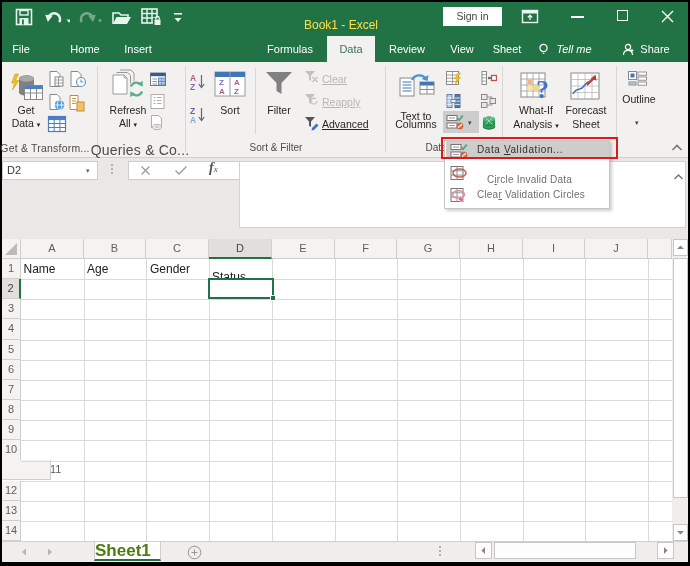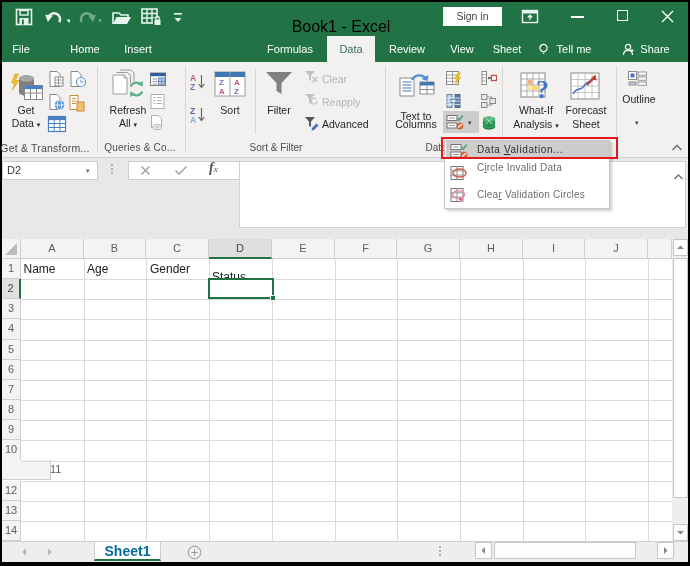--- a/index.html
+++ b/index.html
@@ -9,21 +9,21 @@
   
   #titlebar { left:2px; top:2px; width:686px; height:34px; background:#217346; }
   #tabrow { left:2px; top:36px; width:686px; height:26px; background:#217346; }
   .tab { position:absolute; top:0; height:26px; color:#fff; font-size:11px; line-height:26px; text-align:center; }
   #tab-data { background:#f2f1ef; color:#38725a; }
   
   #ribbon { left:2px; top:62px; width:686px; height:96px; background:#f2f1ef; border-bottom:1px solid #d2d0ce; }
   .gsep { position:absolute; top:4px; height:86px; width:1px; background:#d8d6d4; }
   .glabel { position:absolute; top:80px; font-size:10px; color:#4e4c4a; width:120px; text-align:center; white-space:nowrap; }
   .biglabel { position:absolute; font-size:10.5px; color:#262626; text-align:center; white-space:nowrap; }
-  .smalllabel { position:absolute; font-size:10.5px; color:#262626; white-space:nowrap; }
+  .smalllabel { position:absolute; font-size:10.5px; color:#262626; white-space:nowrap;text-decoration:underline; }
   .disabled { color:#b8b6b4; }
   
   #fstrip { left:2px; top:158px; width:686px; height:81px; background:#eae8e6; }
   #namebox { position:absolute; left:0px; top:3px; width:96px; height:19px; background:#fff; border:1px solid #cfcdcb; font-size:11px; color:#333; line-height:17px; padding-left:4px; }
   #fbar { position:absolute; left:237px; top:3px; width:447px; height:67px; background:#fff; border:1px solid #d4d2d0; }
   
   #sheet { left:2px; top:239px; width:670px; height:302px; background:#fff; }
   .colhdr { position:absolute; top:0; height:20px; background:#f5f3f2; border-right:1px solid #d0cecc; border-bottom:1px solid #d0cecc; font-size:11px; color:#605e5c; text-align:center; line-height:19px; }
   .rowhdr { position:absolute; left:0; width:19px; background:#f5f3f2; border-right:1px solid #d0cecc; border-bottom:1px solid #d0cecc; font-size:11px; color:#605e5c; text-align:center; line-height:19px; }
   .celltext { position:absolute; font-size:12px; color:#202020; }
@@ -69,21 +69,21 @@
       <path d="M2 6.5 H17 M7 2 V16 M12 2 V16 M2 11 H17" stroke="#e8f5ee" stroke-width="1.4"></path>
       <rect x="13" y="11" width="9" height="8" fill="#217346"></rect>
       <rect x="14.5" y="12.5" width="6" height="5.5" fill="#e8f5ee"></rect>
       <path d="M15.8 12.5 v-1.5 a1.7 1.7 0 0 1 3.4 0 v1.5" fill="none" stroke="#e8f5ee" stroke-width="1.3"></path>
     </svg>
 
     <svg class="abs" style="left:170px;top:10px" width="12" height="14" viewBox="0 0 12 14">
       <rect x="2" y="1" width="8" height="1.6" fill="#e8f5ee"></rect>
       <path d="M2.5 6 l3.5 4 l3.5 -4 z" fill="#e8f5ee"></path>
     </svg>
-    <div class="abs" style="left:254px;top:16px;width:170px;text-align:center;color:#000000;font-size:16px;">Book1 - Excel</div>
+    <div class="abs" style="left:254px;top:16px;width:170px;text-align:center;color:#fde047;font-size:12px;">Book1 - Excel</div>
 
     <div class="abs" style="left:441px;top:5px;width:59px;height:19px;background:#fff;color:#444;font-size:10.5px;text-align:center;line-height:19px;">Sign in</div>
 
     <svg class="abs" style="left:519px;top:7px" width="18" height="15" viewBox="0 0 18 15">
       <rect x="1.5" y="1.5" width="15" height="12" fill="none" stroke="#e8f5ee" stroke-width="1.4"></rect>
       <rect x="1.5" y="1.5" width="15" height="3" fill="#e8f5ee"></rect>
       <path d="M9 11 L9 6.5 M6.8 8.5 L9 6.2 L11.2 8.5" fill="none" stroke="#e8f5ee" stroke-width="1.3"></path>
     </svg>
 
     <div class="abs" style="left:569px;top:14px;width:13px;height:1.6px;background:#fff;"></div>
@@ -101,21 +101,21 @@
     <div class="tab" style="left:168px;width:80px;margin-top:17px;">Page Layout</div>
     <div class="tab" style="left:256px;width:64px;">Formulas</div>
     <div class="tab" id="tab-data" style="left:325px;width:48px;">Data</div>
     <div class="tab" style="left:380px;width:50px;">Review</div>
     <div class="tab" style="left:440px;width:40px;">View</div>
     <div class="tab" style="left:486px;width:38px;">Sheet</div>
     <svg class="abs" style="left:536px;top:7px" width="11" height="13" viewBox="0 0 11 13">
       <circle cx="5.5" cy="5" r="3.6" fill="none" stroke="#fff" stroke-width="1.2"></circle>
       <path d="M4.2 8.5 h2.6 M4.6 10.2 h1.8" stroke="#fff" stroke-width="1.1"></path>
     </svg>
-    <div class="tab" style="left:548px;width:48px;">Tell me</div>
+    <div class="tab" style="left:548px;width:48px;font-style:italic;">Tell me</div>
     <svg class="abs" style="left:620px;top:7px" width="13" height="13" viewBox="0 0 13 13">
       <circle cx="6" cy="4" r="2.6" fill="none" stroke="#fff" stroke-width="1.2"></circle>
       <path d="M1.5 12 c0-3 2-4.6 4.5-4.6 s4.5 1.6 4.5 4.6" fill="none" stroke="#fff" stroke-width="1.2"></path>
       <path d="M10 6 v3 M8.5 7.5 h3" stroke="#fff" stroke-width="1"></path>
     </svg>
     <div class="tab" style="left:633px;width:40px;">Share</div>
   </div>
   <div class="abs" id="ribbon">
 
     <svg class="abs" style="left:6px;top:9px" width="36" height="34" viewBox="0 0 36 34">
@@ -187,21 +187,21 @@
     <svg class="abs" style="left:147px;top:31px" width="17" height="17" viewBox="0 0 17 17">
       <rect x="2" y="1.5" width="13" height="14" fill="#fff" stroke="#b0aeac" stroke-width="1"></rect>
       <path d="M4.5 4.5 h2 M8 4.5 h4.5 M4.5 7.5 h2 M8 7.5 h4.5 M4.5 10.5 h2 M8 10.5 h4.5" stroke="#b0aeac" stroke-width="1"></path>
     </svg>
 
     <svg class="abs" style="left:147px;top:52px" width="17" height="17" viewBox="0 0 17 17">
       <path d="M2.5 1.5 h7 l3 3 v9 h-10 Z" fill="#fff" stroke="#b0aeac" stroke-width="1"></path>
       <ellipse cx="8" cy="13" rx="4.5" ry="2.6" fill="#eeecea" stroke="#b0aeac" stroke-width="0.9"></ellipse>
       <path d="M6 13 h4" stroke="#b0aeac" stroke-width="1"></path>
     </svg>
-    <div class="glabel" style="left:78px;width:120px;font-size:10px;letter-spacing:0.2px;">Queries &amp; Co...</div>
+    <div class="glabel" style="left:78px;width:120px;font-size:14px;letter-spacing:0.2px;">Queries &amp; Co...</div>
     <div class="gsep" style="left:183px;"></div>
 
     <svg class="abs" style="left:187px;top:11px" width="18" height="19" viewBox="0 0 18 19">
       <text x="1" y="8" font-size="8.5" font-weight="bold" fill="#b05c8c" font-family="Liberation Sans">A</text>
       <text x="1" y="17" font-size="8.5" font-weight="bold" fill="#7a6fb0" font-family="Liberation Sans">Z</text>
       <path d="M12.5 2 v12 M9.8 11 l2.7 3.5 l2.7 -3.5" fill="none" stroke="#666" stroke-width="1.2"></path>
     </svg>
     <svg class="abs" style="left:187px;top:44px" width="18" height="19" viewBox="0 0 18 19">
       <text x="1" y="8" font-size="8.5" font-weight="bold" fill="#6b5ca8" font-family="Liberation Sans">Z</text>
       <text x="1" y="17" font-size="8.5" font-weight="bold" fill="#85a8d0" font-family="Liberation Sans">A</text>
@@ -441,21 +441,21 @@
       </svg>
     </div>
   </div>
   <div class="abs" id="tabbar">
     <svg class="abs" style="left:17px;top:5px" width="10" height="10" viewBox="0 0 10 10">
       <path d="M7 1.5 L3 5 L7 8.5 Z" fill="#b8b6b4"></path>
     </svg>
     <svg class="abs" style="left:43px;top:5px" width="10" height="10" viewBox="0 0 10 10">
       <path d="M3 1.5 L7 5 L3 8.5 Z" fill="#b8b6b4"></path>
     </svg>
-    <div class="abs" style="left:92px;top:0;width:67px;height:19px;background:#fff;border-bottom:2px solid #217346;border-left:1px solid #d0cecc;border-right:1px solid #d0cecc;color:#0369a1;font-weight:bold;font-size:14px;text-align:center;line-height:18px;">Sheet1</div>
+    <div class="abs" style="left:92px;top:0;width:67px;height:19px;background:#fff;border-bottom:2px solid #217346;border-left:1px solid #d0cecc;border-right:1px solid #d0cecc;color:#4d7c0f;font-weight:bold;font-size:17px;text-align:left;line-height:18px;">Sheet1</div>
     <svg class="abs" style="left:185px;top:3px" width="15" height="15" viewBox="0 0 15 15">
       <circle cx="7.5" cy="7.5" r="6.3" fill="none" stroke="#9a9896" stroke-width="1"></circle>
       <path d="M7.5 4.5 v6 M4.5 7.5 h6" stroke="#9a9896" stroke-width="1"></path>
     </svg>
     <div class="abs" style="left:437px;top:4px;width:2px;height:12px;background:repeating-linear-gradient(to bottom,#b0b0b0 0 2px,transparent 2px 4px);"></div>
     <div class="abs" style="left:473px;top:0px;width:17px;height:17px;background:#fdfdfd;border:1px solid #c8c6c4;">
       <svg width="15" height="15" viewBox="0 0 15 15">
         <path d="M9 4 L5.5 7.5 L9 11 Z" fill="#8a8886"></path>
       </svg>
     </div>
@@ -463,21 +463,21 @@
     <div class="abs" style="left:655px;top:0px;width:17px;height:17px;background:#fdfdfd;border:1px solid #c8c6c4;">
       <svg width="15" height="15" viewBox="0 0 15 15">
         <path d="M6 4 L9.5 7.5 L6 11 Z" fill="#8a8886"></path>
       </svg>
     </div>
   </div>
   <div class="abs" id="menu">
     <div class="mitem" style="top:0px;height:17px;line-height:17px;background:#cfcdcb;color:#303030;" id="mi1">
       <span style="margin-left:31px;letter-spacing:0.6px;">Data <u>V</u>alidation...</span>
     </div>
-    <div class="mitem" style="top:18px;"><span style="margin-left:31px;letter-spacing:0.2px;">C<u>i</u>rcle Invalid Data</span></div>
+    <div class="mitem" style="top:30px;padding-left:10px;"><span style="margin-left:31px;letter-spacing:0.2px;">C<u>i</u>rcle Invalid Data</span></div>
     <div class="mitem" style="top:45px;"><span style="margin-left:31px;letter-spacing:0.2px;">Clea<u>r</u> Validation Circles</span></div>
 
     <svg class="abs" style="left:5px;top:2px" width="19" height="16" viewBox="0 0 19 16">
       <rect x="1" y="1.5" width="10" height="5" fill="#fff" stroke="#757575" stroke-width="1"></rect>
       <path d="M3 4 h6" stroke="#9a9a9a" stroke-width="1"></path>
       <rect x="1" y="9" width="10" height="5" fill="#fff" stroke="#757575" stroke-width="1"></rect>
       <path d="M3 11.5 h6" stroke="#9a9a9a" stroke-width="1"></path>
       <path d="M11 4.2 l2 2 l3.8 -4.6" fill="none" stroke="#55a382" stroke-width="1.8"></path>
       <circle cx="14" cy="12" r="3.1" fill="#e06a3f" stroke="#c4502a" stroke-width="0.6"></circle>
       <path d="M12 13.6 l4 -3.4" stroke="#fff" stroke-width="1.2"></path>

